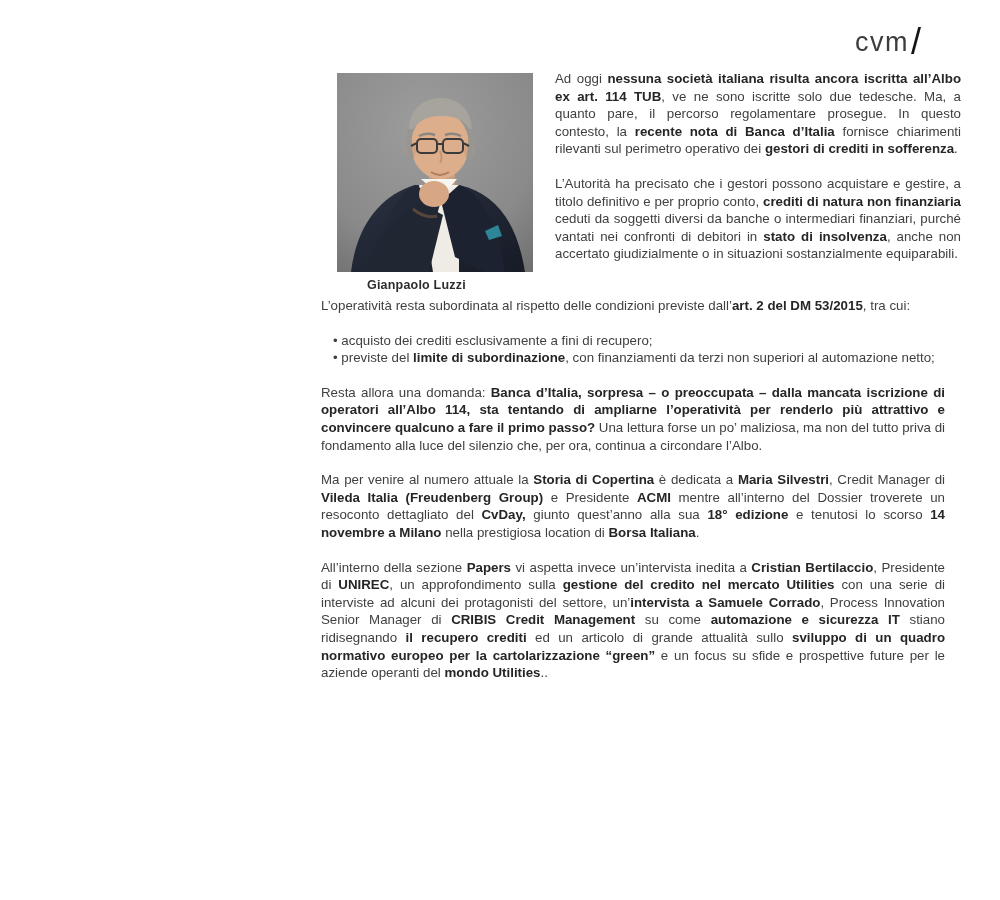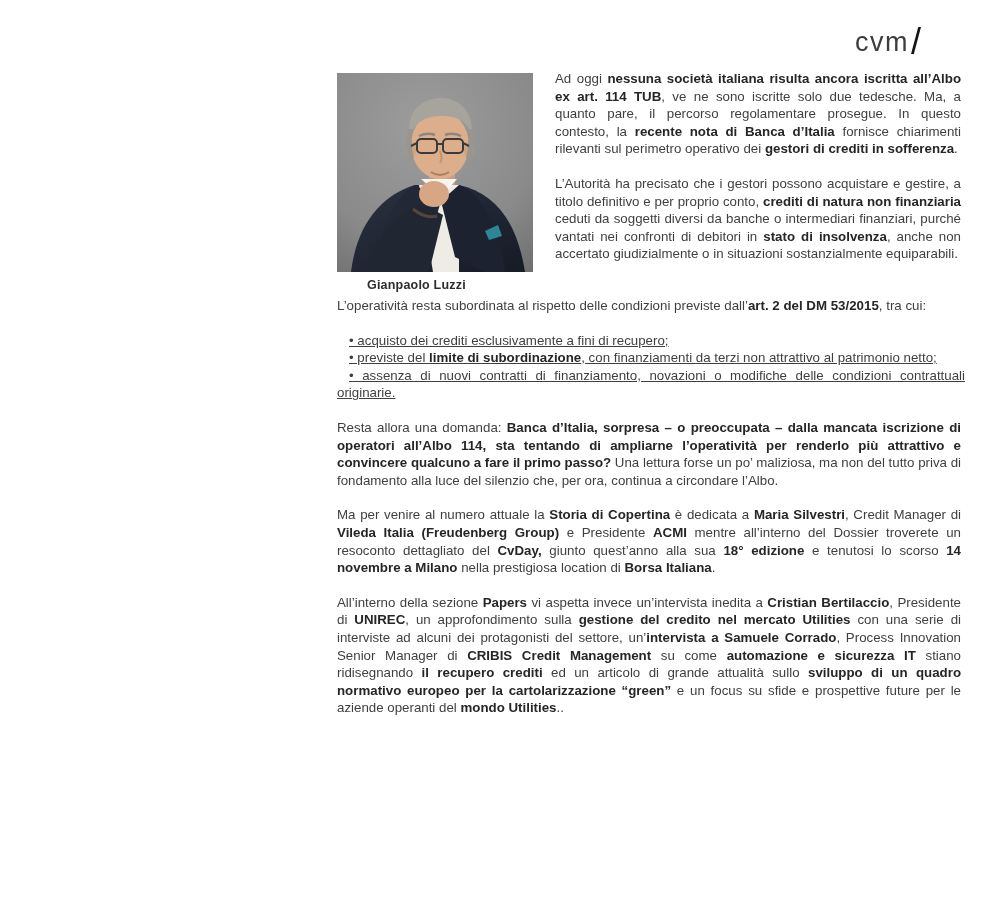--- a/index.html
+++ b/index.html
@@ -19,24 +19,24 @@
   .logo-slash{font-size:36px;font-weight:300;color:#151515;margin:0 1px 0 2px;position:relative;top:3px;}
   .logo-section{font-size:28px;font-style:italic;font-weight:400;letter-spacing:1px;color:var(--accent-purple);}
 
   
   .photo{position:absolute;left:337px;top:73px;width:196px;height:199px;}
   .photo svg{display:block;width:100%;height:100%;}
   .caption{position:absolute;left:337px;top:278px;font-size:12.5px;font-weight:bold;color:#2d2d2d;letter-spacing:.2px;margin-left:30px;}
 
   
   .intro-col{position:absolute;left:555px;top:70px;width:410px;}
-  .main-col{position:absolute;left:337px;top:297px;width:628px;}
+  .main-col{position:absolute;left:321px;top:297px;width:628px;}
   p.body{font-size:13.3px;line-height:17.6px;text-align:justify;margin:0 4px 17px 0;color:var(--text-normal);}
   p.body:last-child{margin-bottom:0;}
-  .bullets{margin:0 0 17px 0;text-decoration:underline;}
+  .bullets{margin:0 0 17px 0;}
   p.bullet{font-size:13.3px;line-height:17.6px;text-align:justify;text-indent:12px;margin:0;color:var(--text-normal);}
   .b{font-weight:bold;color:var(--text-bold);}
   .closing{font-size:13.3px;line-height:17.6px;margin-top:0;}
   .end-square{display:inline-block;width:7px;height:7px;background:var(--end-square-purple);margin-left:6px;}
 
   
   .footer{position:absolute;top:832px;right:55px;display:flex;align-items:baseline;white-space:nowrap;color:#2d2d2d;}
   .footer-num{font-size:18px;font-weight:500;}
   .footer-slash{font-size:17px;font-weight:300;margin:0 1px;position:relative;top:-1px;}
   .footer-name{font-size:8.5px;letter-spacing:1.3px;font-weight:700;position:relative;top:-4px;}
@@ -96,22 +96,21 @@
 
   <div class="intro-col">
     <p class="body"><span>Ad oggi </span><span class="b">nessuna società italiana risulta ancora iscritta all’Albo ex art. 114 TUB</span><span>, ve ne sono iscritte solo due tedesche. Ma, a quanto pare, il percorso regolamentare prosegue. In questo contesto, la </span><span class="b">recente nota di Banca d’Italia</span><span> fornisce chiarimenti rilevanti sul perimetro operativo dei </span><span class="b">gestori di crediti in sofferenza</span><span>.</span></p>
     <p class="body"><span>L’Autorità ha precisato che i gestori possono acquistare e gestire, a titolo definitivo e per proprio conto, </span><span class="b">crediti di natura non finanziaria</span><span> ceduti da soggetti diversi da banche o intermediari finanziari, purché vantati nei confronti di debitori in </span><span class="b">stato di insolvenza</span><span>, anche non accertato giudizialmente o in situazioni sostanzialmente equiparabili.</span></p>
   </div>
 
   <div class="main-col">
     <p class="body"><span>L’operatività resta subordinata al rispetto delle condizioni previste dall’</span><span class="b">art. 2 del DM 53/2015</span><span>, tra cui:</span></p>
     <div class="bullets">
       <p class="bullet"><span>• acquisto dei crediti esclusivamente a fini di recupero;</span></p>
-      <p class="bullet"><span>• previste del </span><span class="b">limite di subordinazione</span><span>, con finanziamenti da terzi non attrattivo al patrimonio netto;</span></p>
-      <p class="bullet"><span>• assenza di nuovi contratti di finanziamento, novazioni o modifiche delle condizioni contrattuali originarie.</span></p>
+      <p class="bullet"><span>• previste del </span><span class="b">limite di subordinazione</span><span>, con finanziamenti da terzi non superiori al automazione netto;</span></p>
     </div>
     <p class="body"><span>Resta allora una domanda: </span><span class="b">Banca d’Italia, sorpresa – o preoccupata – dalla mancata iscrizione di operatori all’Albo 114, sta tentando di ampliarne l’operatività per renderlo più attrattivo e convincere qualcuno a fare il primo passo?</span><span> Una lettura forse un po’ maliziosa, ma non del tutto priva di fondamento alla luce del silenzio che, per ora, continua a circondare l’Albo.</span></p>
     <p class="body"><span>Ma per venire al numero attuale la </span><span class="b">Storia di Copertina</span><span> è dedicata a </span><span class="b">Maria Silvestri</span><span>, Credit Manager di </span><span class="b">Vileda Italia (Freudenberg Group)</span><span> e Presidente </span><span class="b">ACMI</span><span> mentre all’interno del Dossier troverete un resoconto dettagliato del </span><span class="b">CvDay,</span><span> giunto quest’anno alla sua </span><span class="b">18° edizione</span><span> e tenutosi lo scorso </span><span class="b">14 novembre a Milano</span><span> nella prestigiosa location di </span><span class="b">Borsa Italiana</span><span>.</span></p>
     <p class="body"><span>All’interno della sezione </span><span class="b">Papers</span><span> vi aspetta invece un’intervista inedita a </span><span class="b">Cristian Bertilaccio</span><span>, Presidente di </span><span class="b">UNIREC</span><span>, un approfondimento sulla </span><span class="b">gestione del credito nel mercato Utilities</span><span> con una serie di interviste ad alcuni dei protagonisti del settore, un’</span><span class="b">intervista a Samuele Corrado</span><span>, Process Innovation Senior Manager di </span><span class="b">CRIBIS Credit Management</span><span> su come </span><span class="b">automazione e sicurezza IT</span><span> stiano ridisegnando </span><span class="b">il recupero crediti</span><span> ed un articolo di grande attualità sullo </span><span class="b">sviluppo di un quadro normativo europeo per la cartolarizzazione “green”</span><span> e un focus su sfide e prospettive future per le aziende operanti del </span><span class="b">mondo Utilities</span><span>..</span></p>
   </div>
 
   <div class="footer">
     <span class="footer-num">3</span>
     <span class="footer-slash">/</span>
     <span class="footer-name">CREDIT VILLAGE MAGAZINE</span>

